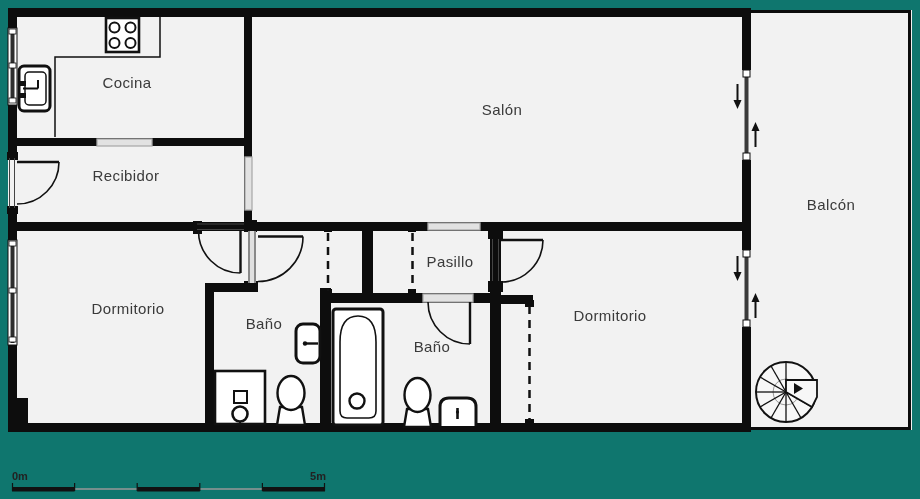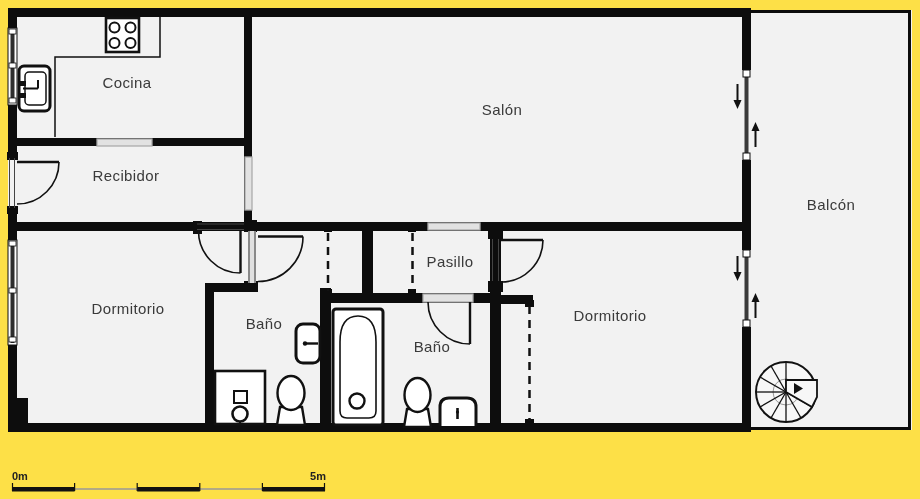--- a/index.html
+++ b/index.html
@@ -1,16 +1,16 @@
 <!DOCTYPE html>
 <html><head>
 <meta charset="utf-8">
 <style>
   html,body{margin:0;padding:0;background:#fff;}
-  .stage{position:relative;width:920px;height:499px;background:#fde047;overflow:hidden;
+  .stage{position:relative;width:920px;height:499px;background:#0f766e;overflow:hidden;
          font-family:"Liberation Sans",sans-serif;}
   svg{display:block;}
   text.room-label{font-family:"Liberation Sans","DejaVu Sans",sans-serif;font-size:15px;
                   letter-spacing:.4px;fill:#3a3a3a;text-anchor:middle;}
   text.scale-label{font-family:"Liberation Sans","DejaVu Sans",sans-serif;font-size:11px;
                    font-weight:bold;fill:#222;}
 </style>
 </head>
 <body>
 

